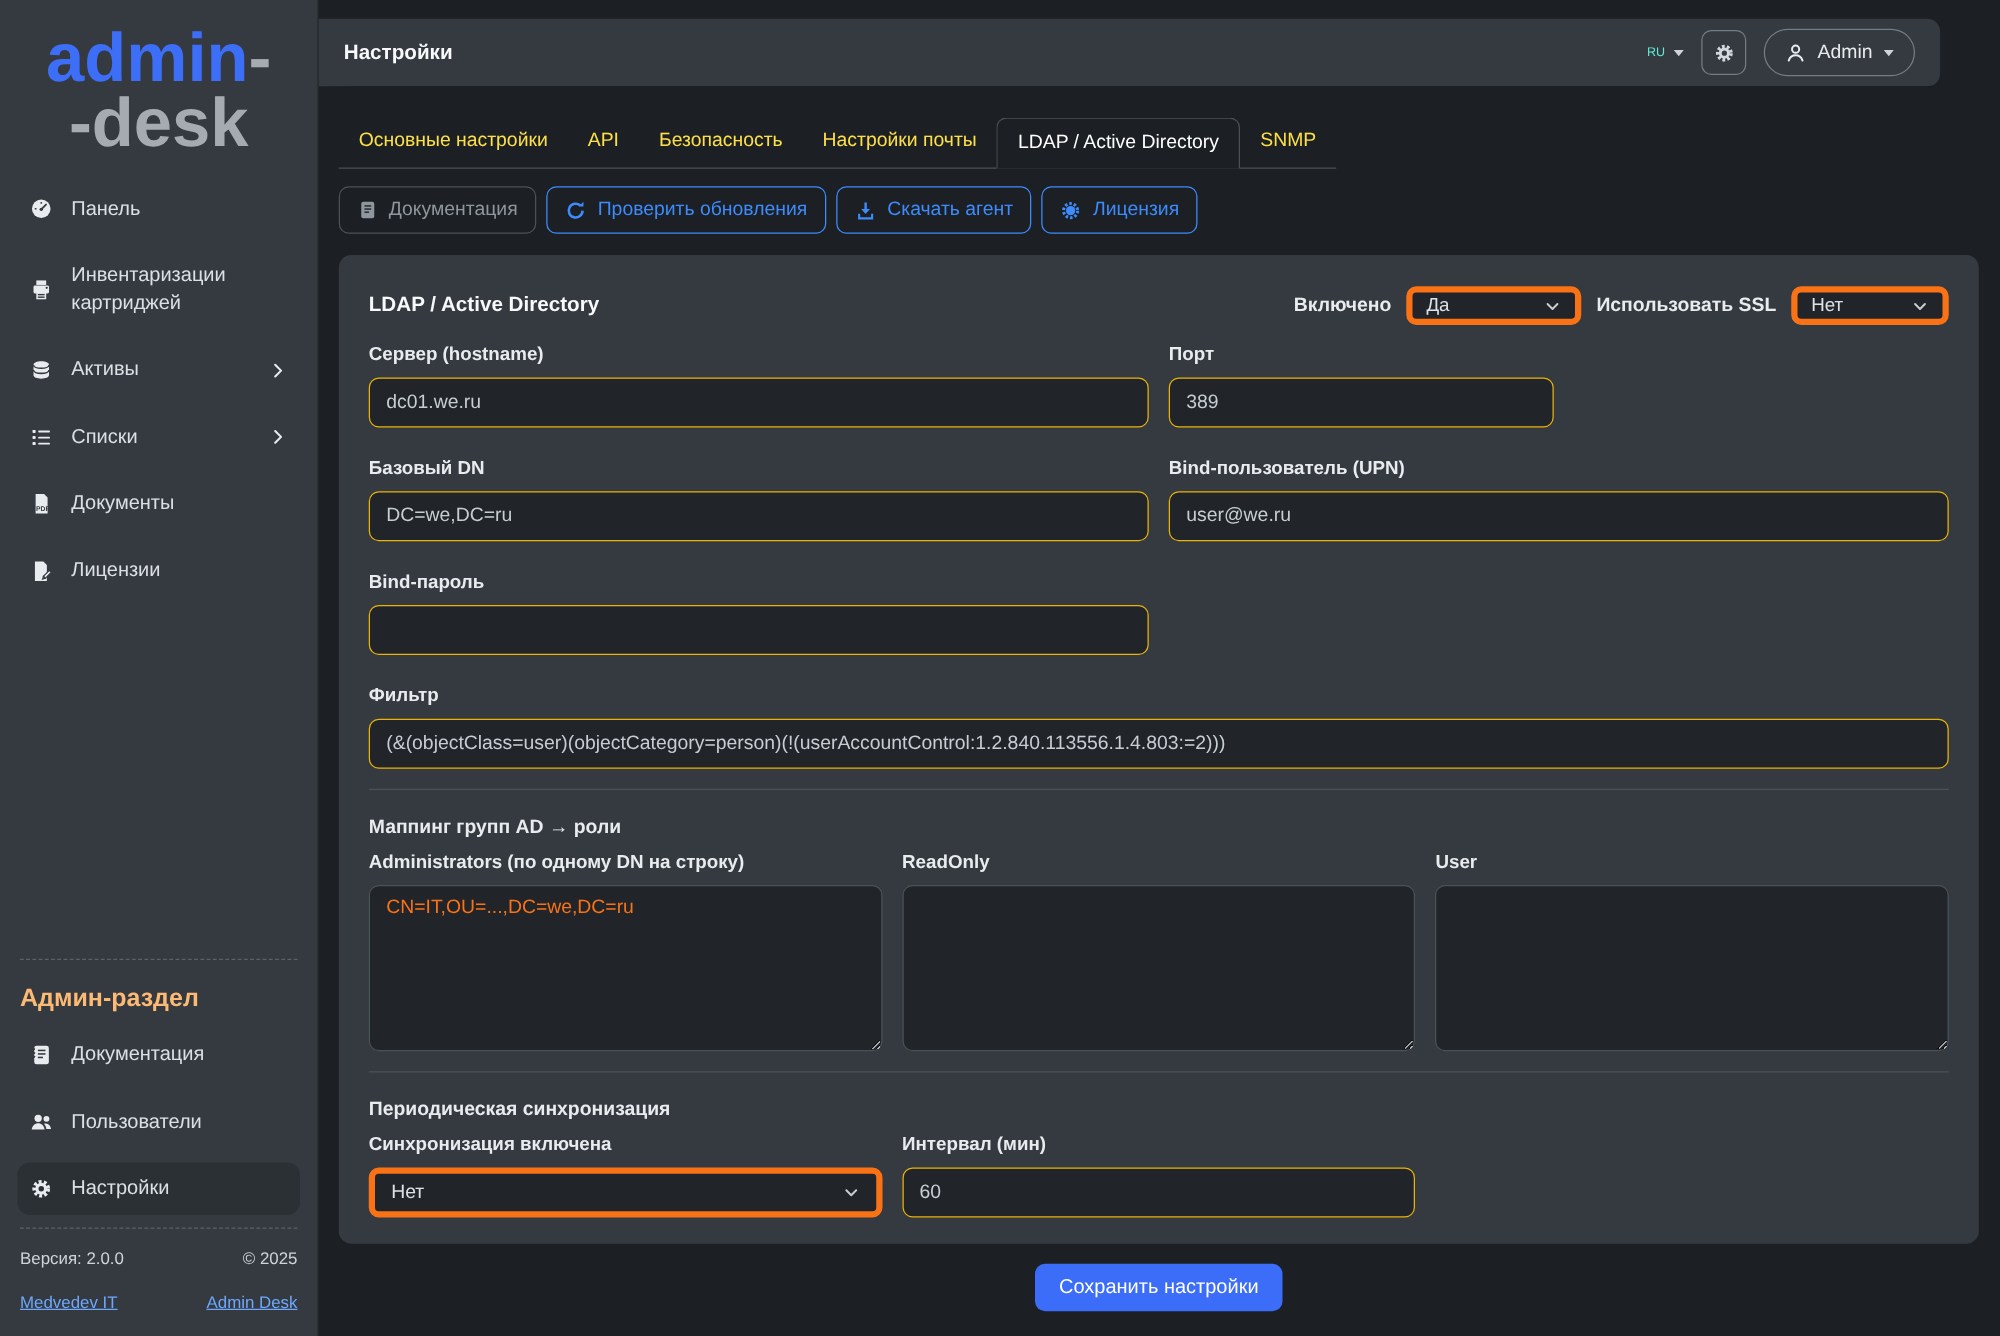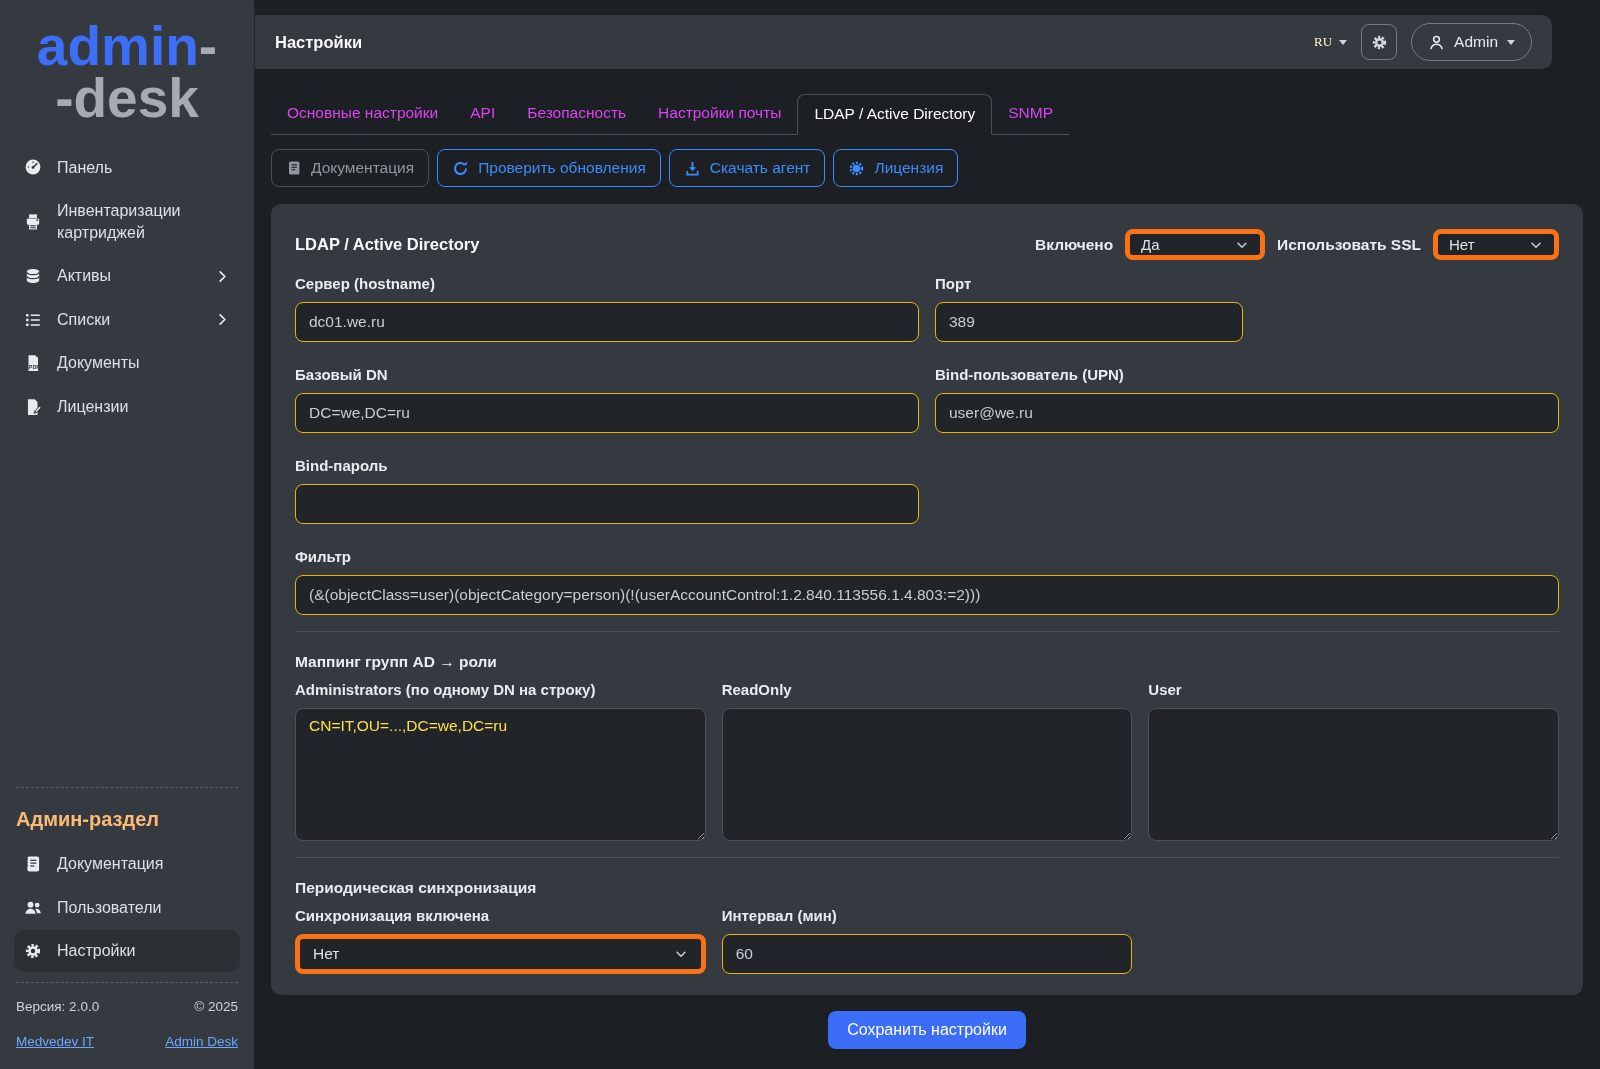--- a/index.html
+++ b/index.html
@@ -4,46 +4,46 @@
 <style>
   * { box-sizing: border-box; }
   html,body { margin:0; padding:0; width:1600px; height:1069px; background:#1c2024; font-family:"Liberation Sans",sans-serif; overflow:hidden; }
   .app { display:flex; width:1600px; height:1069px; }
 
   
   .sidebar { width:255px; flex-shrink:0; background:#343a40; border-right:1px solid #212529; display:flex; flex-direction:column; padding:14px 14px 20px; }
   .logo { text-align:center; font-weight:bold; font-size:55px; line-height:0.95; letter-spacing:0; margin-bottom:22px; margin-top:6px; }
   .logo .lg-blue { color:#3d6ef7; }
   .logo .lg-gray { color:#a5abb1; }
-  .nav { display:flex; flex-direction:column; gap:2px; }
+  .nav { display:flex; flex-direction:column; gap:12px; }
   .nav-item { display:flex; align-items:center; gap:15px; padding:10px 10px; color:#dce0e4; font-size:16px; border-radius:10px; line-height:1.35; }
   .nav-item .icn { width:18px; height:18px; flex-shrink:0; display:flex; align-items:center; color:#e9ecef; }
   .nav-item .chev { margin-left:auto; color:#e9ecef; display:flex; }
   .nav-item.active { background:#2b3035; }
   .spacer { flex:1; }
   .dash { border:none; border-top:1px dashed #5a6168; margin:10px 2px; }
   .admin-title { font-size:20px; font-weight:bold; color:#fdba74; margin:10px 2px 12px; }
   .side-footer { display:flex; justify-content:space-between; font-size:13.5px; color:#ced4da; padding:6px 2px 0; }
   .side-footer .col-r { text-align:right; }
   .side-footer a { color:#6ea8fe; text-decoration:underline; display:inline-block; margin-top:20px; }
 
   
   .main { flex:1; display:flex; flex-direction:column; padding-top:15px; min-width:0; }
   .topbar { height:55px; width:calc(100% - 48px); background:#343a40; border-radius:0 10px 10px 0; display:flex; align-items:center; padding:0 20px; border-bottom:1px solid #17191c; flex-shrink:0; }
   .topbar-title { font-size:16.5px; font-weight:bold; color:#f8f9fa; }
   .topbar-right { margin-left:auto; display:flex; align-items:center; gap:14px; }
-  .lang { display:flex; align-items:center; gap:7px; color:#fef9c3; font-size:13px; cursor:pointer;font-family:Liberation Serif, serif; }
+  .lang { display:flex; align-items:center; gap:7px; color:#5eead4; font-size:10px; cursor:pointer; }
   .caret { width:0; height:0; border-left:4.5px solid transparent; border-right:4.5px solid transparent; border-top:5px solid #cfd4d9; }
   .icon-btn { width:36px; height:36px; border:1px solid #757c83; border-radius:8px; display:flex; align-items:center; justify-content:center; color:#d4d9de; background:transparent; }
   .user-btn { display:flex; align-items:center; gap:9px; padding:0 16px; height:38px; border:1px solid #757c83; border-radius:19px; color:#e9ecef; font-size:15.5px; background:transparent; }
 
   
   .tabs-wrap { margin:24px 16px 0; }
   .tabs { display:inline-flex; border-bottom:1px solid #4a5157; }
-  .tab { padding:10px 16px 11px; font-size:15.5px; color:#d946ef; position:relative; }
+  .tab { padding:10px 16px 11px; font-size:15.5px; color:#fde047; position:relative; }
   .tab.active { color:#fff; background:#1c2024; border:1px solid #4a5157; border-bottom:1px solid #1c2024; border-radius:8px 8px 0 0; margin-bottom:-1px; }
 
   
   .toolbar { display:flex; gap:8px; margin:14px 16px 0; }
   .btn { display:inline-flex; align-items:center; gap:9px; padding:0 14px; height:38px; border-radius:8px; font-size:15.5px; border:1px solid; background:transparent; }
   .btn-sec { color:#8f969d; border-color:#4a5157; }
   .btn-blue { color:#3d8bfd; border-color:#3d8bfd; }
 
   
   .card { background:#343a40; border-radius:10px; margin:17px 17px 0 16px; padding:25px 24px 21px; flex-shrink:0; }
@@ -55,21 +55,21 @@
   .select .sel-chev { display:flex; margin-left:10px; }
   .w140 { width:140px; } .w125 { width:126px; }
 
   .frm-label { display:block; font-size:15px; font-weight:bold; color:#e9ecef; margin-bottom:9px; line-height:18px; }
   .input { width:100%; height:40px; background:#212529; border:1px solid #eab308; border-radius:8px; color:#c6cdd3; font-size:15.5px; padding:0 13px; font-family:inherit; outline:none; }
   .row2 { display:grid; grid-template-columns:1fr 1fr; column-gap:16px; margin-bottom:24px; }
   .row3 { display:grid; grid-template-columns:1fr 1fr 1fr; column-gap:16px; margin-bottom:0; }
   .port-box { width:308px; }
   .divider { border:none; border-top:1px solid #4a5157; margin:16px 0 20px; }
   .sect-title { font-size:15.5px; font-weight:bold; color:#e9ecef; margin:0 0 9px; line-height:20px; }
-  .textarea { display:block; width:100%; height:133px; background:#212529; border:1px solid #4a5157; border-radius:8px; color:#fde047; font-size:15.5px; padding:8px 13px; font-family:inherit; resize:both; outline:none; }
+  .textarea { display:block; width:100%; height:133px; background:#212529; border:1px solid #4a5157; border-radius:8px; color:#f97316; font-size:15.5px; padding:8px 13px; font-family:inherit; resize:both; outline:none; }
   .sel-full { width:100%; height:40px; font-size:15.5px; padding:0 13px; }
 
   .save-wrap { display:flex; justify-content:center; margin:16px 17px 0 16px; }
   .btn-save { background:#3b6df8; color:#fff; border:none; border-radius:8px; padding:0 19px; height:38px; font-size:16px; font-family:inherit; }
 </style>
 </head>
 <body>
 
 <div class="app">
 

